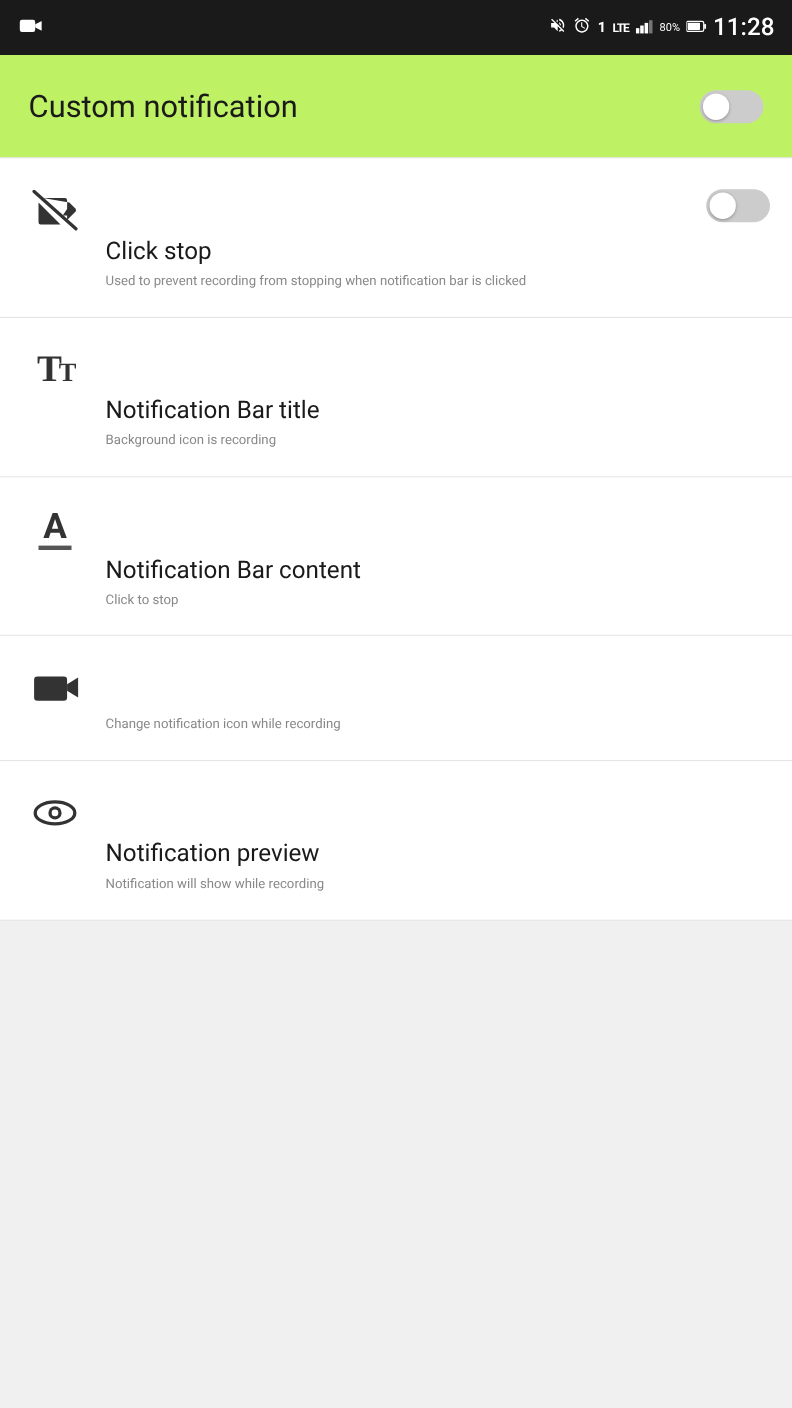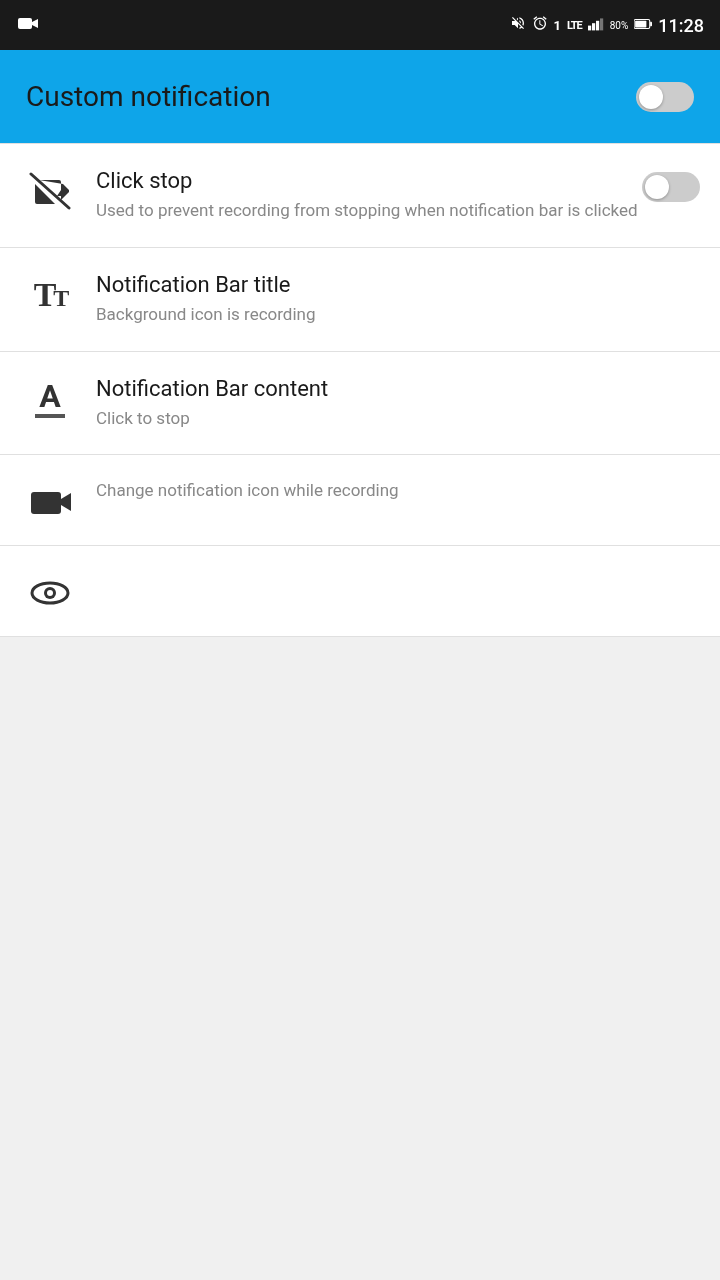--- a/index.html
+++ b/index.html
@@ -30,35 +30,35 @@
       display: flex;
       align-items: center;
       gap: 6px;
     }
     .status-icon {
       color: white;
       font-size: 16px;
     }
     .status-time {
       color: white;
-      font-size: 18px;
+      font-size: 22px;
       font-weight: 500;
     }
     .status-battery {
       color: white;
       font-size: 10px;
     }
 
     
     .header-row {
       display: flex;
       align-items: center;
       justify-content: space-between;
       padding: 30px 26px;
-      background: #0ea5e9;
+      background: #bef264;
     }
     .header-title {
       font-size: 28px;
       color: #1a1a1a;
       font-weight: 400;
     }
 
     
     .toggle {
       width: 58px;
@@ -100,29 +100,30 @@
       width: 60px;
       flex-shrink: 0;
       display: flex;
       align-items: center;
       justify-content: center;
       padding-top: 4px;
     }
     .settings-text {
       flex: 1;
       padding-left: 16px;
+      margin-top: 48px;
     }
     .settings-title {
       font-size: 22px;
       color: #1a1a1a;
       font-weight: 400;
       margin-bottom: 6px;
     }
     .settings-desc {
-      font-size: 17px;
+      font-size: 12px;
       color: #888888;
       line-height: 1.4;
     }
     .settings-toggle-right {
       padding-top: 4px;
       flex-shrink: 0;
     }
 
     
     .icon-text-color {
@@ -275,17 +276,21 @@
 <div class="divider"></div>
 
 <div class="settings-row">
   <div class="settings-icon">
     <svg width="46" height="38" viewBox="0 0 46 38">
       <ellipse cx="23" cy="19" rx="18" ry="10" fill="none" stroke="#333" stroke-width="3"></ellipse>
       <circle cx="23" cy="19" r="6" fill="#333"></circle>
       <circle cx="23" cy="19" r="3" fill="white"></circle>
     </svg>
   </div>
+  <div class="settings-text">
+    <div class="settings-title">Notification preview</div>
+    <div class="settings-desc">Notification will show while recording</div>
+  </div>
 </div>
 
 <div class="divider"></div>
 
 <div class="footer-gray"></div>
 
 </body></html>

